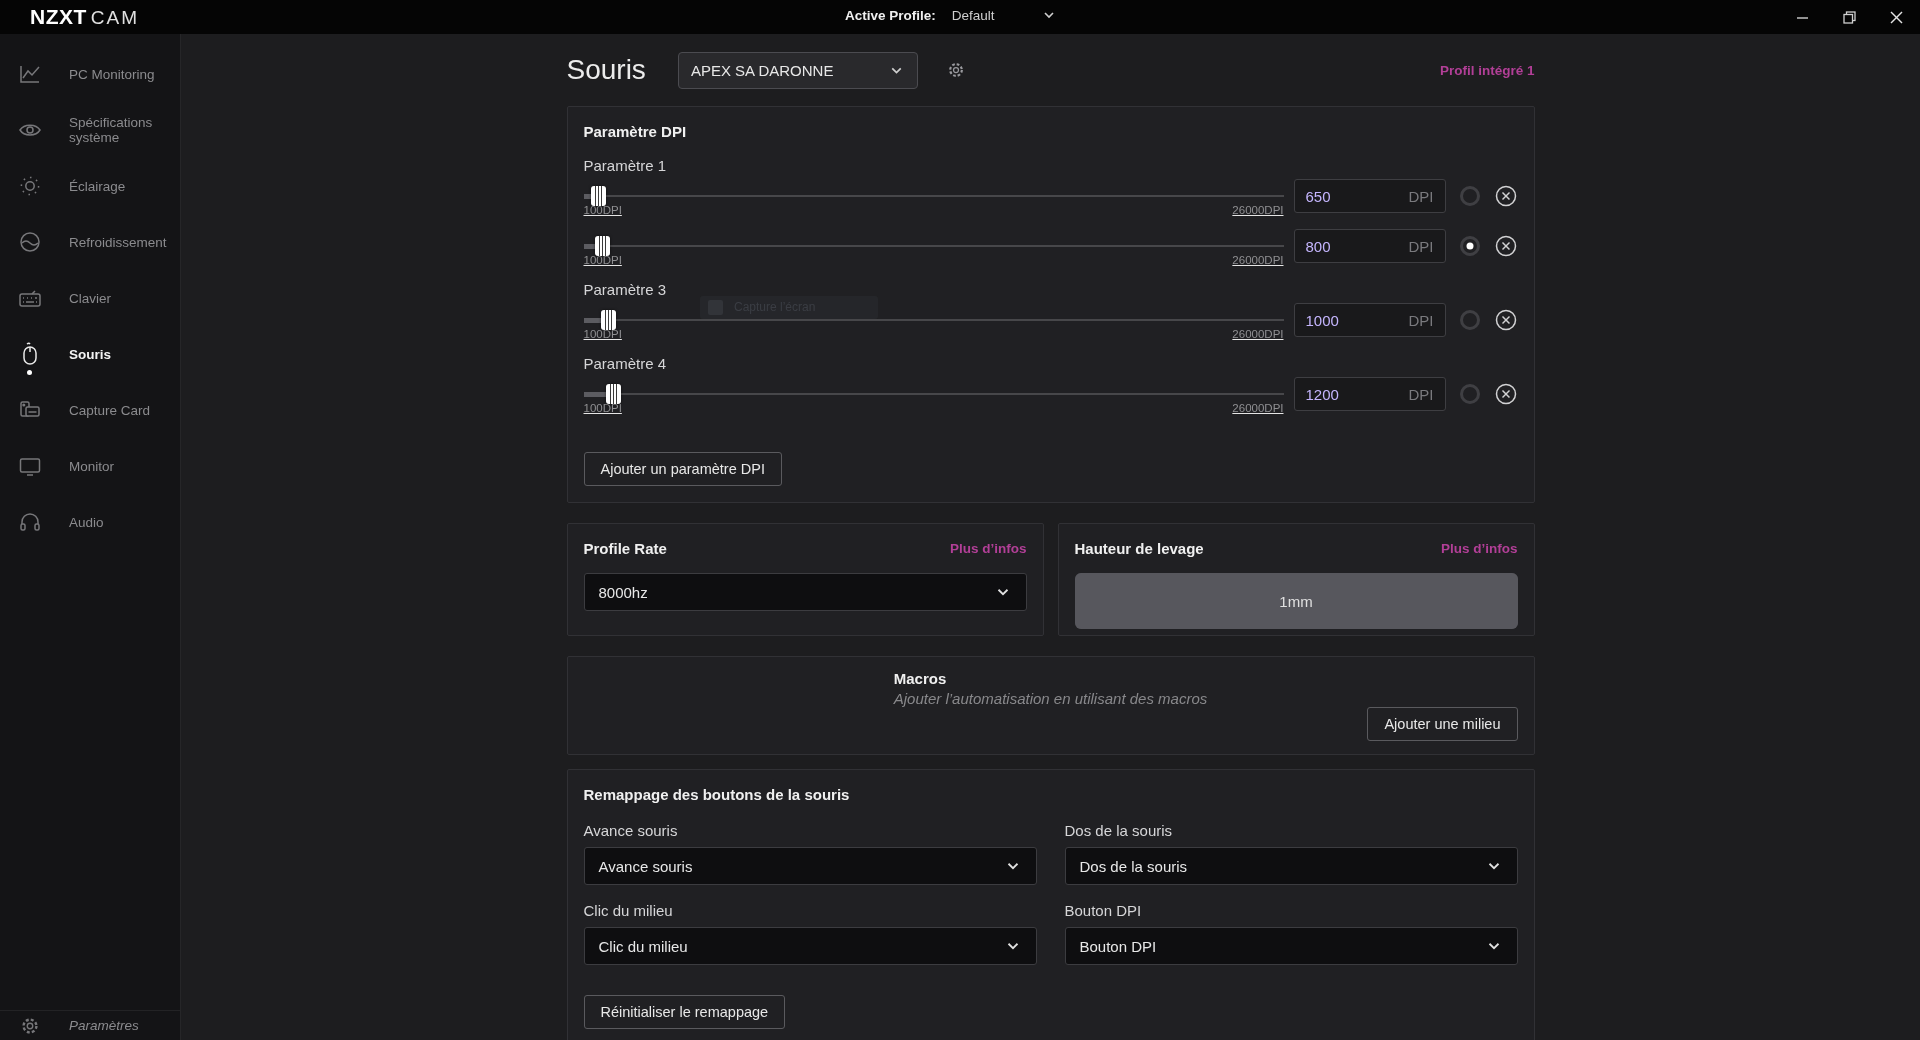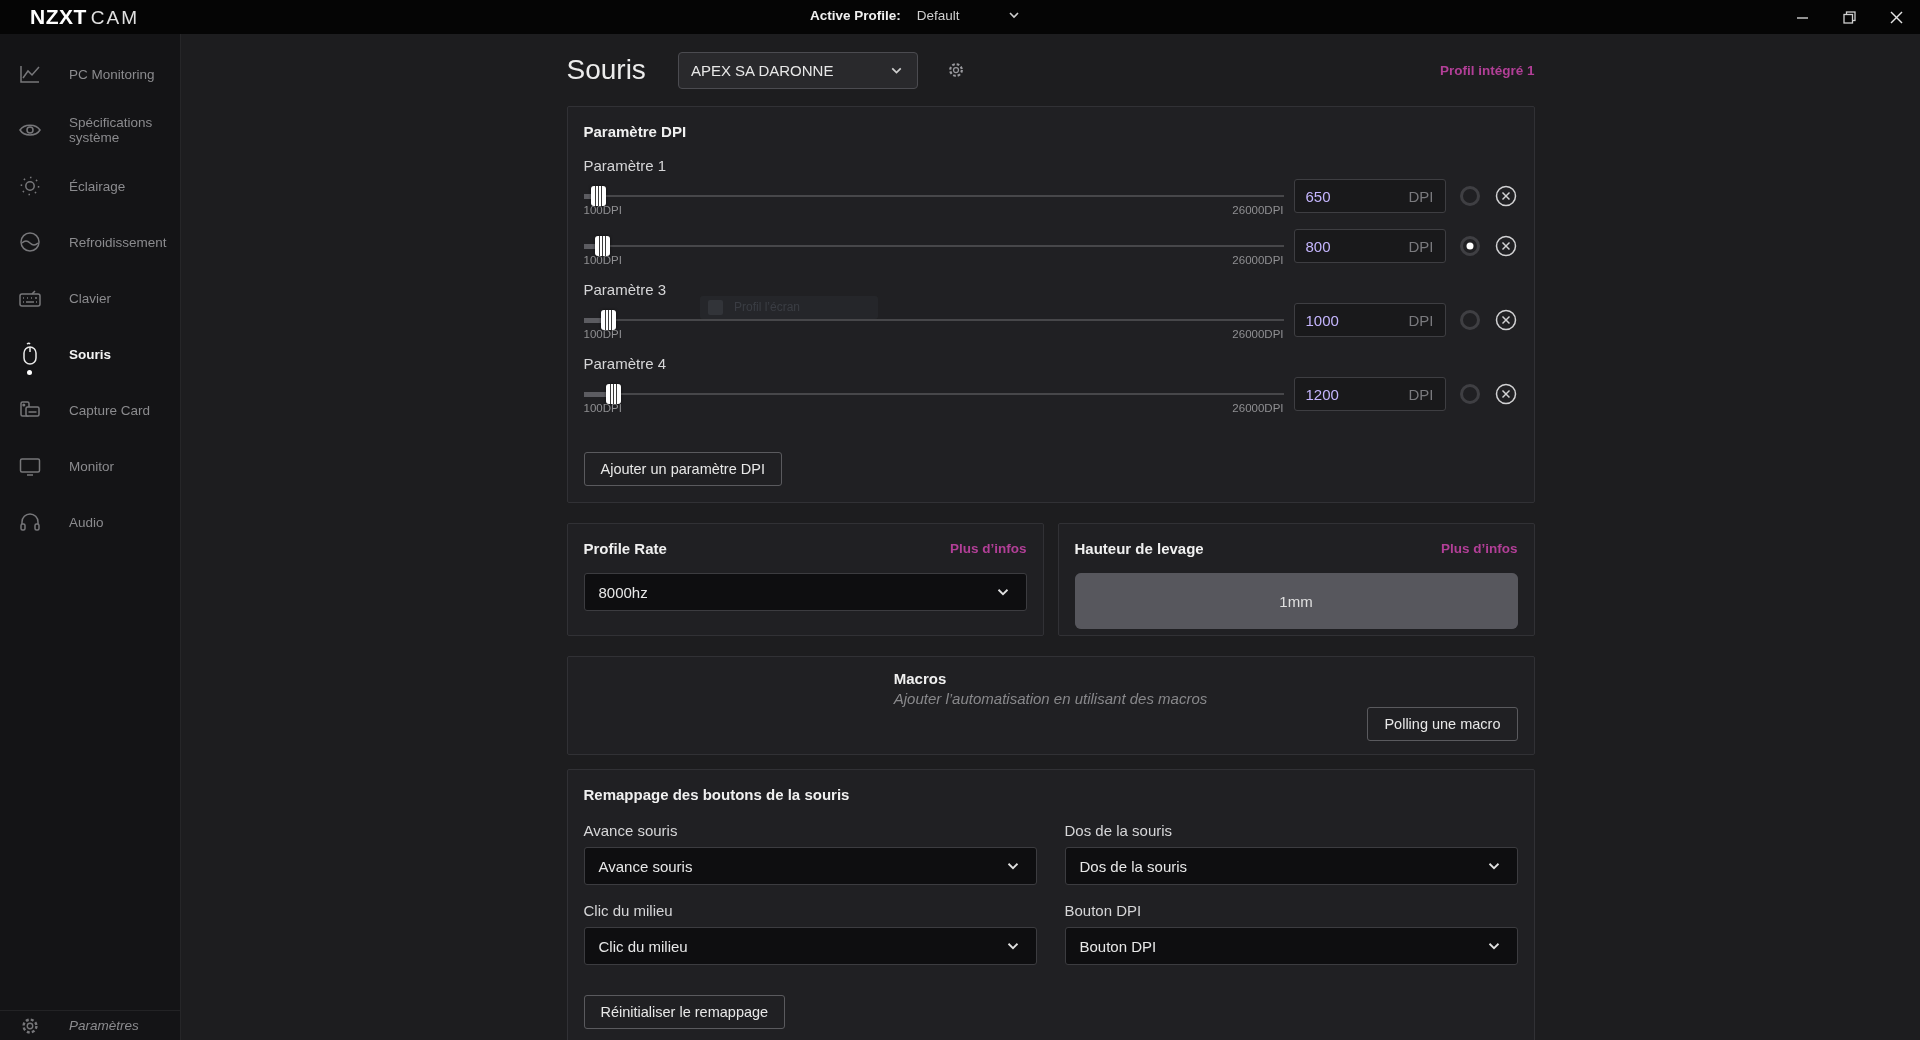--- a/index.html
+++ b/index.html
@@ -4,21 +4,21 @@
 <style>
   * { margin:0; padding:0; box-sizing:border-box; }
   html,body { width:1920px; height:1040px; overflow:hidden; background:#1d1d1f;
               font-family:"Liberation Sans", sans-serif; color:#e6e6e6; }
 
   
   .titlebar { position:relative; height:34px; background:#050505; display:flex; align-items:center; }
   .logo { display:flex; align-items:baseline; padding-left:30px; }
   .logo-primary { font-size:21px; font-weight:800; letter-spacing:.5px; color:#fff; }
   .logo-secondary { font-size:19px; font-weight:300; letter-spacing:2px; color:#e0e0e0; margin-left:4px; }
-  .profile-group { position:absolute; left:810px; top:0; height:30px; display:flex; align-items:center; }
+  .profile-group { position:absolute; left:845px; top:0; height:30px; display:flex; align-items:center; }
   .profile-label { font-size:13.5px; font-weight:700; color:#f0f0f0; }
   .profile-value { font-size:13.5px; color:#cfcfcf; margin-left:16px; }
   .profile-chevron { margin-left:46px; display:flex; }
   .win-controls { position:absolute; right:0; top:0; height:34px; display:flex; }
   .win-btn { width:47px; height:34px; display:flex; align-items:center; justify-content:center; color:#d0d0d0; }
 
   
   .app { display:flex; height:1006px; }
   .sidebar { width:181px; background:#141416; border-right:1px solid #262628; display:flex; flex-direction:column; padding-top:12px; }
   .side-item { height:56px; display:flex; align-items:center; padding-left:18px; cursor:pointer; position:relative; }
@@ -46,21 +46,21 @@
 
   
   .panel { background:#202023; border:1px solid #313135; border-radius:2px; }
   .panel-title { font-size:15px; font-weight:700; color:#f0f0f0; }
 
   .dpi-panel { margin-top:16px; padding:16px; }
   .dpi-panel .panel-title { margin-bottom:16px; }
   .dpi-row { margin-bottom:14px; }
   .dpi-label { font-size:15px; color:#d6d6d8; margin-bottom:4px; line-height:20px; }
   .dpi-flex { display:flex; gap:10px; }
-  .slider-wrap { flex:1; position:relative; padding-top:15px; }
+  .slider-wrap { flex:1; position:relative; padding-top:15px;text-decoration:underline; }
   .slider-track { height:2px; background:#47474a; position:relative; cursor:pointer; }
   .slider-fill { position:absolute; left:0; top:-1.5px; height:5px; background:#5c5c61; }
   .slider-handle { position:absolute; top:-9px; width:15px; height:20px; border-radius:3px; cursor:grab;
         background:linear-gradient(90deg,#fff 0 4px,#3a3a3a 4px 5px,#fff 5px 7px,#3a3a3a 7px 8px,#fff 8px 10px,#3a3a3a 10px 11px,#fff 11px);
         box-shadow:0 0 3px rgba(0,0,0,.6); }
   .minmax { display:flex; justify-content:space-between; margin-top:7px; font-size:11.5px; color:#8f8f92; }
   .dpi-right { display:flex; align-items:center; gap:14px; align-self:flex-start; margin-top:-1px; }
   .dpi-input-box { width:152px; height:34px; border:1px solid #3e3e42; background:#19191b; border-radius:3px;
                    display:flex; align-items:center; justify-content:space-between; padding:0 11px; }
   .dpi-value { font-size:15px; color:#c4b5fd; }
@@ -419,21 +419,21 @@
             <div class="segment selected">1mm</div>
           </div>
         </div>
       </div>
 
       <div class="panel macros-panel">
         <div>
           <div class="panel-title">Macros</div>
           <div class="macros-sub">Ajouter l’automatisation en utilisant des macros</div>
         </div>
-        <button class="ghost-btn macros-btn">Polling une macro</button>
+        <button class="ghost-btn macros-btn">Ajouter une milieu</button>
       </div>
 
       <div class="panel remap-panel">
         <div class="panel-title">Remappage des boutons de la souris</div>
         <div class="remap-grid">
           <div>
             <div class="field-label">Avance souris</div>
             <div class="select-dark">
               <span>Avance souris</span>
               <svg width="18" height="18" viewBox="0 0 24 24" fill="none" stroke="#e0e0e0" stroke-width="2.4">
@@ -469,13 +469,13 @@
             </div>
           </div>
         </div>
         <button class="ghost-btn reset-btn">Réinitialiser le remappage</button>
       </div>
 
     </div>
   </div>
 </div>
 
-<div class="ghost-overlay">Profil l’écran</div>
+<div class="ghost-overlay">Capture l’écran</div>
 
 </body></html>

